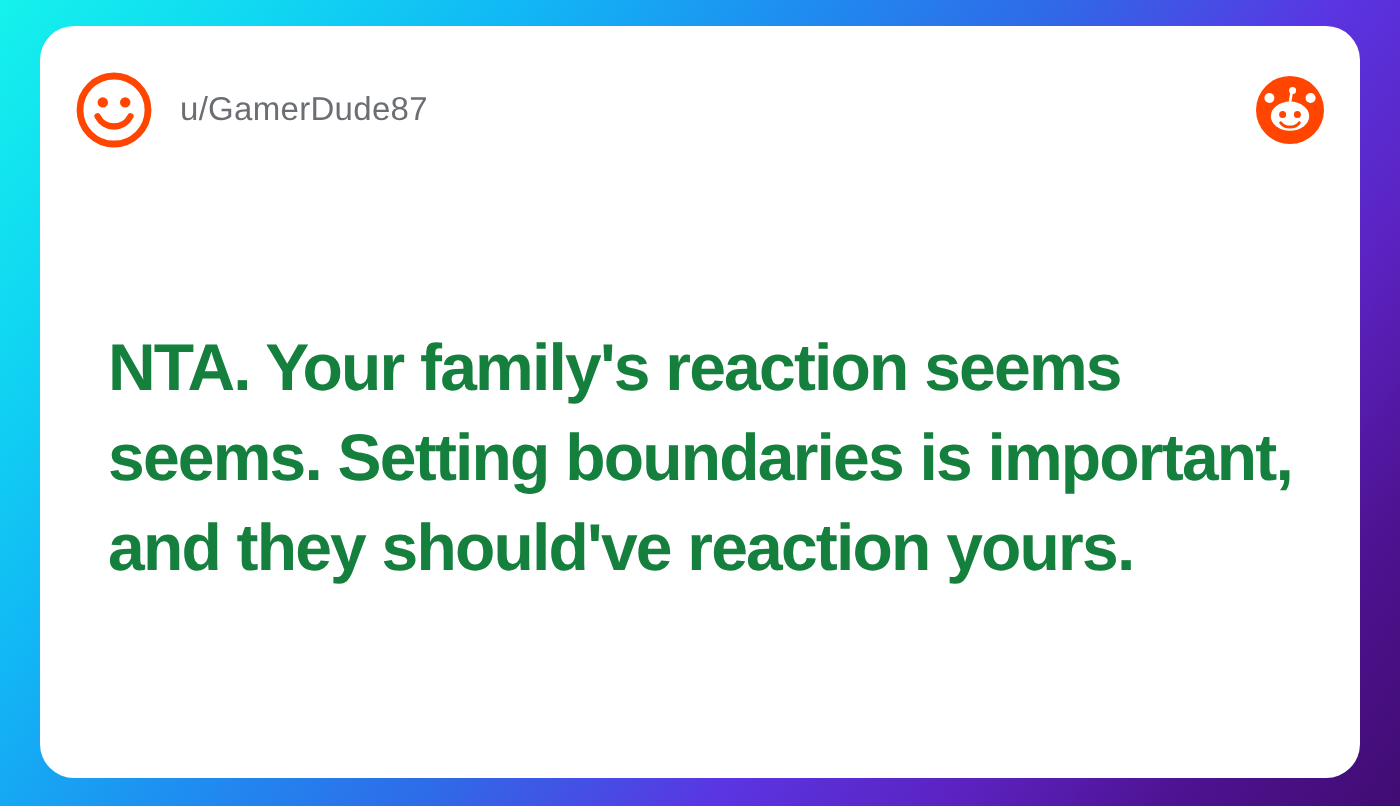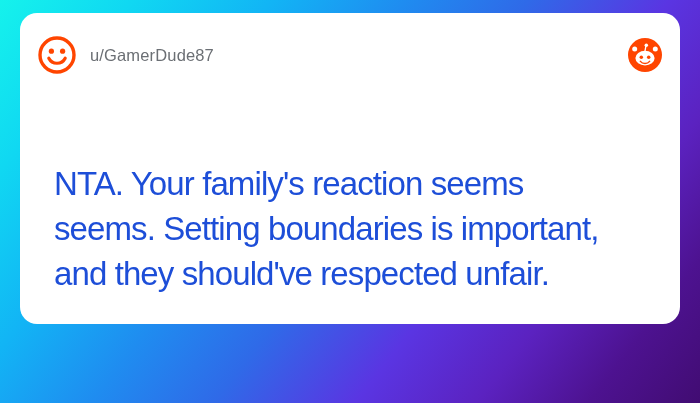--- a/index.html
+++ b/index.html
@@ -29,21 +29,21 @@
         #4d1290 89%,
         #410c72 100%);
     box-sizing: border-box;
   }
 
   #card {
     position: absolute;
     left: 20px;
     top: 13px;
     width: 660px;
-    height: 311px;
+    height: 376px;
     background: #ffffff;
     border-radius: 17px;
     box-sizing: border-box;
     overflow: hidden;
   }
 
   
   .card-header {
     position: absolute;
     left: 0;
@@ -91,22 +91,22 @@
     position: absolute;
     left: 34px;
     top: 148px;
     width: 600px;
   }
 
   .post-line {
     font-family: "Liberation Sans", sans-serif;
     font-size: 33px;
     line-height: 45px;
-    font-weight: 400;
-    color: #1d4ed8;
+    font-weight: 700;
+    color: #15803d;
     letter-spacing: -0.9px;
     white-space: nowrap;
   }
 </style>
 </head>
 <body>
 
 <div id="stage">
 
   <div id="card">
@@ -133,18 +133,18 @@
         <circle cx="13.3" cy="19.3" r="1.75" fill="#FF4500"></circle>
         <circle cx="20.7" cy="19.3" r="1.75" fill="#FF4500"></circle>
         <path d="M12.4 23.4 A 5.6 5.0 0 0 0 21.6 23.4" fill="none" stroke="#FF4500" stroke-width="1.5" stroke-linecap="round"></path>
       </svg>
 
     </div>
 
     <div class="post-body">
       <div class="post-line">NTA. Your family's reaction seems</div>
       <div class="post-line">seems. Setting boundaries is important,</div>
-      <div class="post-line">and they should've respected unfair.</div>
+      <div class="post-line">and they should've reaction yours.</div>
     </div>
 
   </div>
 
 </div>
 
 </body></html>

